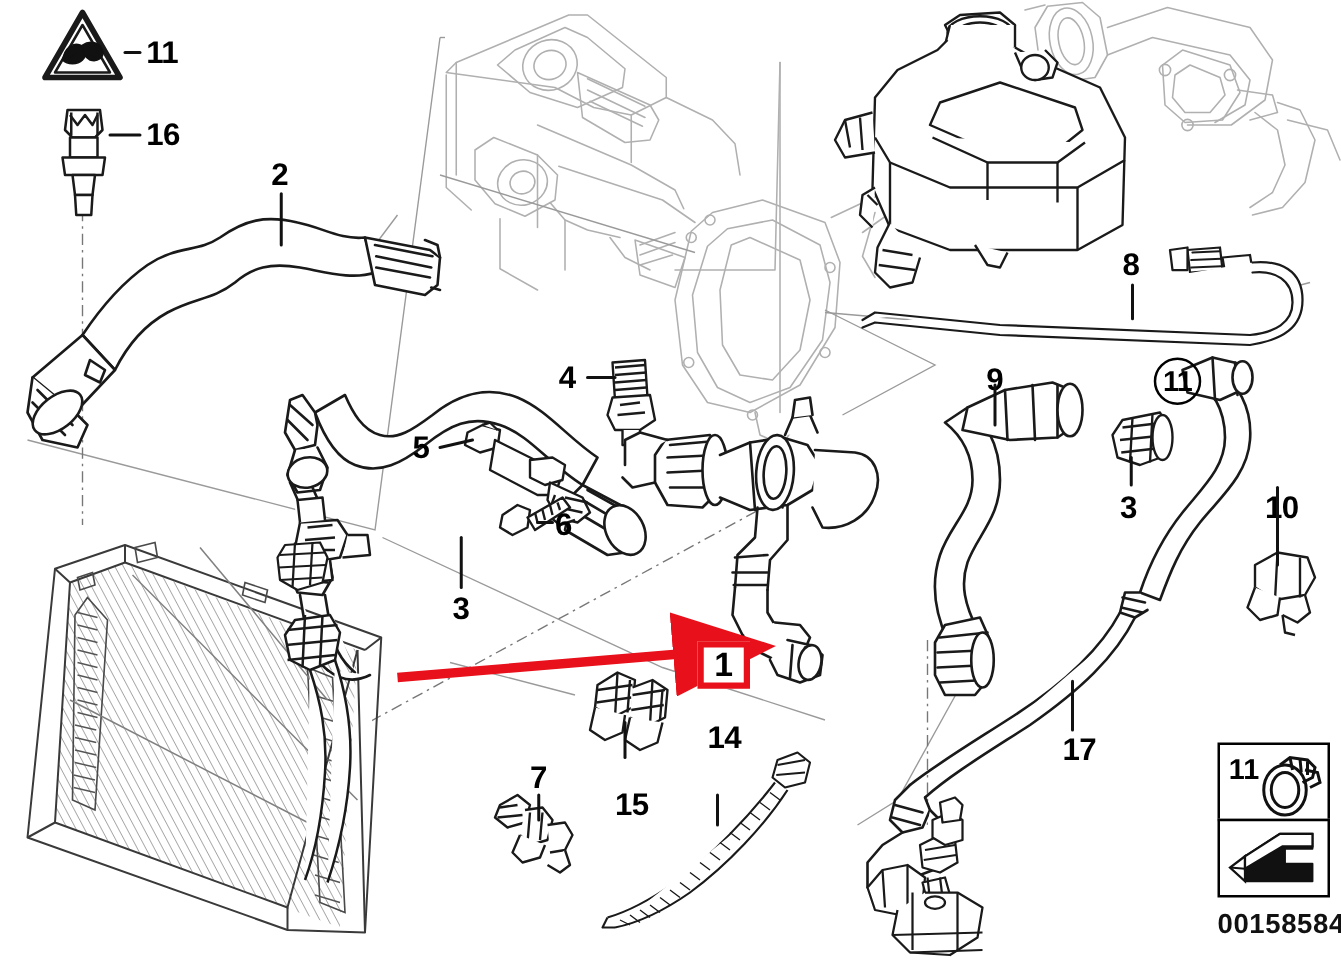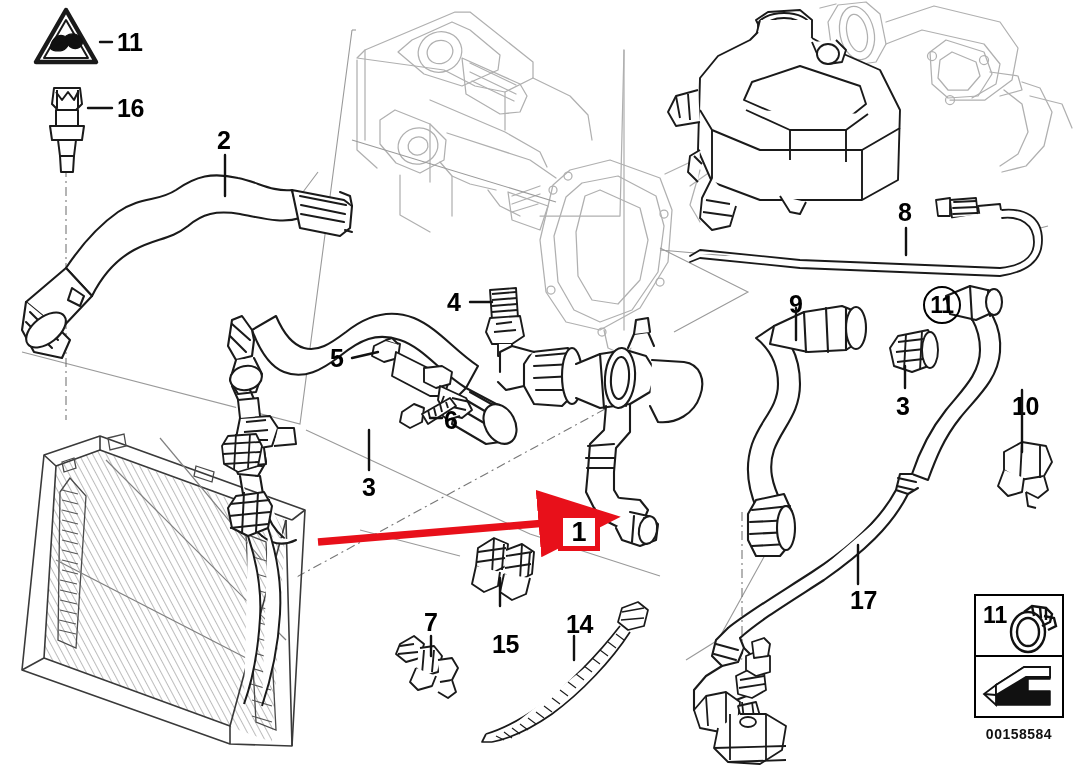--- a/index.html
+++ b/index.html
@@ -75,21 +75,21 @@
     font-size: 23px;
     font-family: "Liberation Sans", sans-serif;
   }
   .legend-code {
     position: absolute;
     left: 0;
     right: 0;
     text-align: center;
     font-family: "Liberation Sans", sans-serif;
     font-weight: bold;
-    font-size: 14px;
+    font-size: 22px;
     letter-spacing: 0.5px;
     color: #111;
   }
 </style>
 </head>
 <body>
 
 <div id="diagram-root">
 
   <svg id="diagram-svg" viewBox="0 0 1073 775">
@@ -508,21 +508,21 @@
   </div>
   <div class="callout-label" style="left:850px; top:588px;">
     <span>17</span>
   </div>
   <div class="callout-label" style="left:424px; top:610px;">
     <span>7</span>
   </div>
   <div class="callout-label" style="left:492px; top:632px;">
     <span>15</span>
   </div>
-  <div class="callout-label" style="left:566px; top:612px;">
+  <div class="callout-label" style="left:566px; top:578px;">
     <span>14</span>
   </div>
 
   <svg style="position:absolute;left:0;top:0;width:1073px;height:775px;pointer-events:none">
     <g stroke="#111" stroke-width="2.4" fill="none" stroke-linecap="round">
       <line x1="100" y1="42" x2="112" y2="42"></line>
       <line x1="88" y1="108" x2="112" y2="108"></line>
       <line x1="225" y1="155" x2="225" y2="196"></line>
       <line x1="470" y1="302" x2="492" y2="302"></line>
       <line x1="352" y1="358" x2="378" y2="352"></line>

